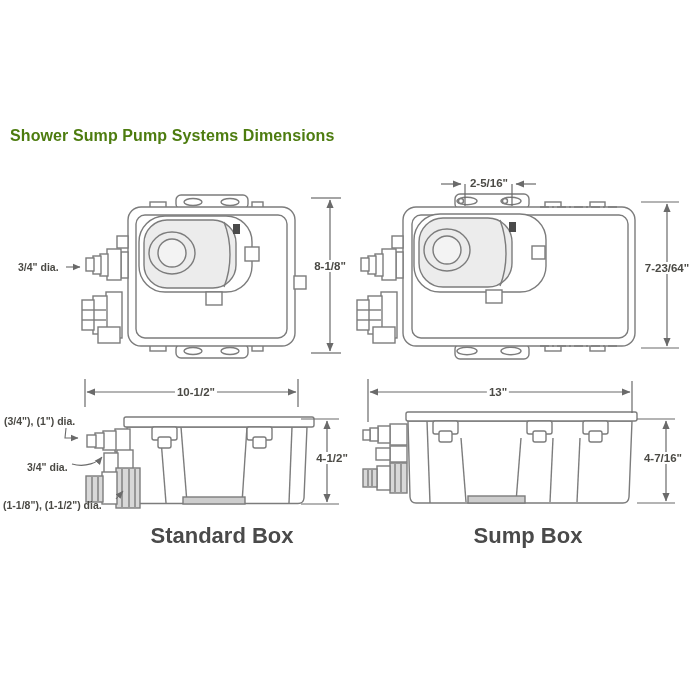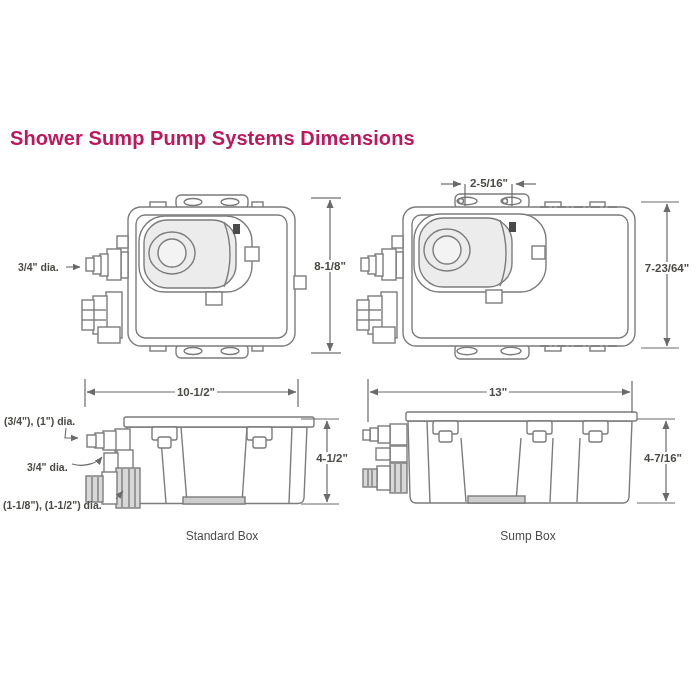--- a/index.html
+++ b/index.html
@@ -1,25 +1,25 @@
 <!DOCTYPE html>
 <html><head>
 <meta charset="utf-8">
 <style>
   html,body{margin:0;padding:0;background:#fff;}
   #app{position:relative;width:700px;height:700px;background:#fff;overflow:hidden;
        font-family:"Liberation Sans",sans-serif;}
   #app svg{position:absolute;left:0;top:0;}
-  .title{position:absolute;left:10px;top:127px;font-size:20px;font-weight:700;color:#be185d;
+  .title{position:absolute;left:10px;top:127px;font-size:16px;font-weight:700;color:#4d7c0f;
          letter-spacing:.1px;white-space:nowrap;}
   .dim{position:absolute;transform:translate(-50%,-50%);background:#fff;padding:0 2px;
        font-size:11.5px;font-weight:700;color:#4b4a45;white-space:nowrap;}
   .lbl{position:absolute;transform:translateY(-50%);font-size:10.5px;font-weight:700;
        color:#4b4a45;white-space:nowrap;}
-  .caption{position:absolute;transform:translate(-50%,-50%);font-size:12px;font-weight:400;
+  .caption{position:absolute;transform:translate(-50%,-50%);font-size:22px;font-weight:700;
        color:#4a4a4a;white-space:nowrap;}
 </style>
 </head>
 <body>
 
 <div id="app">
 
 <svg width="700" height="700" viewBox="0 0 700 700">
   <defs>
     <marker id="ah" viewBox="0 0 10 10" refX="8.5" refY="5" markerWidth="8" markerHeight="8" orient="auto-start-reverse">

